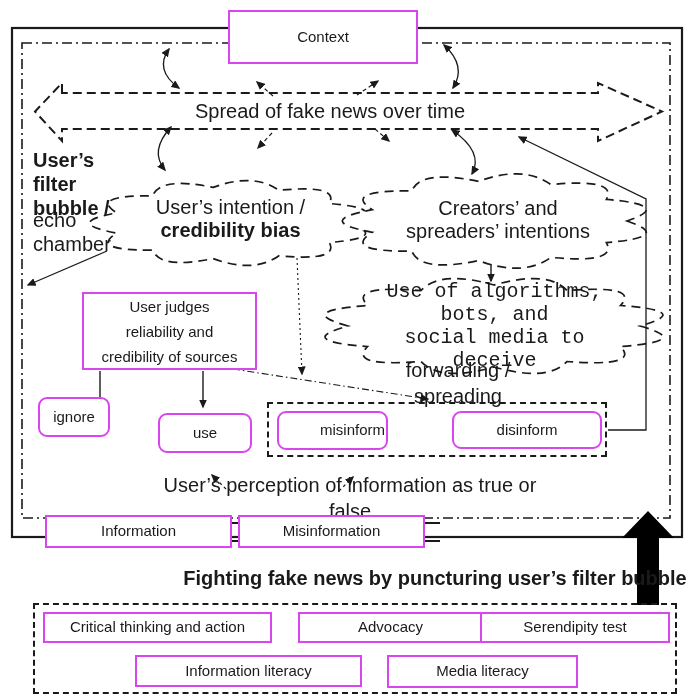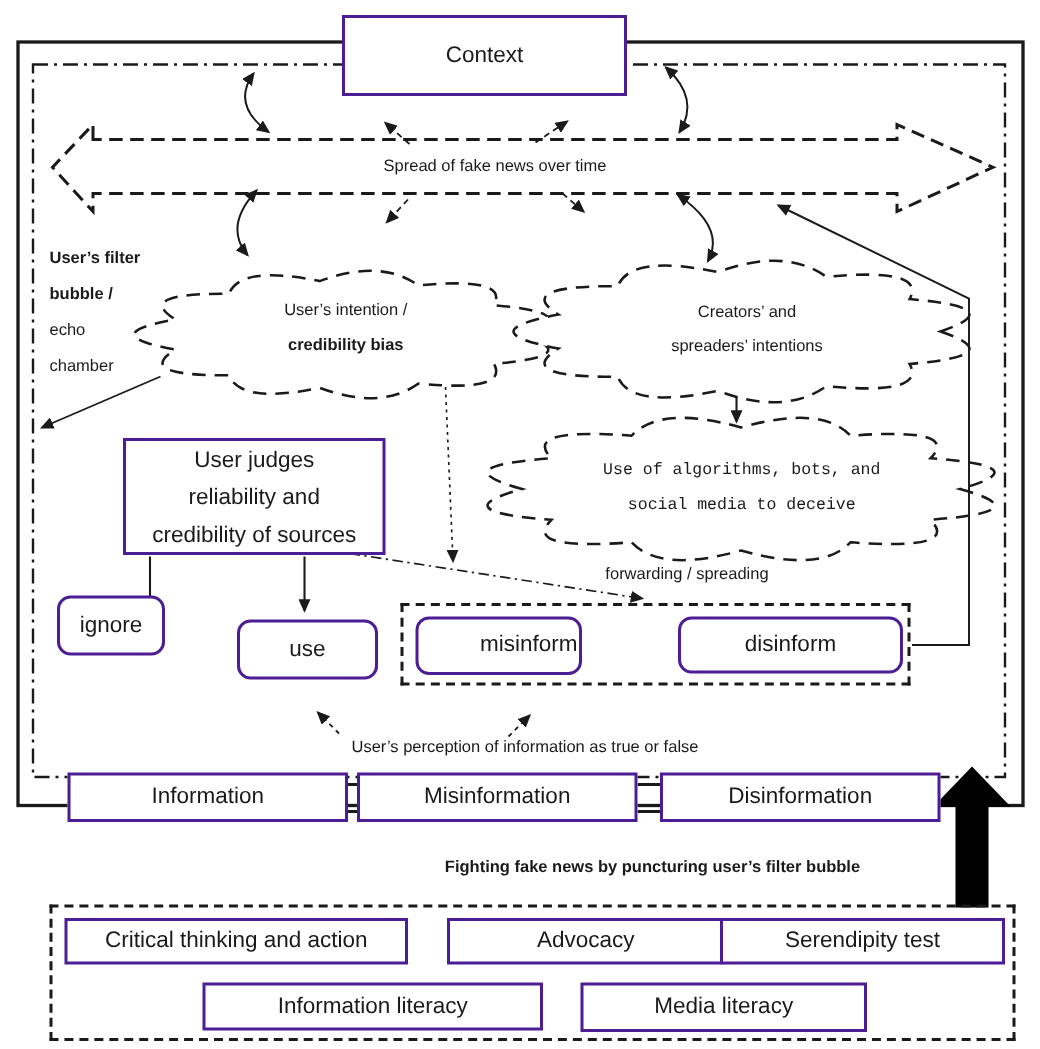--- a/index.html
+++ b/index.html
@@ -3,29 +3,29 @@
 <meta charset="utf-8">
 <style>
   html,body{margin:0;padding:0;background:#fff;}
   #canvas{
     position:relative;width:693px;height:699px;background:#fff;
     font-family:"Liberation Sans", sans-serif;color:#1a1a1a;overflow:hidden;
   }
   #layer{position:absolute;left:0;top:0;}
   .abs{position:absolute;box-sizing:border-box;}
   .box{
-    border:2px solid #4c1d95;background:#fff;
+    border:2px solid #d946ef;background:#fff;
     display:flex;align-items:center;justify-content:center;
     text-align:center;font-size:15px;line-height:1.25;
   }
   .rounded{border-radius:9px;}
   .dashedbox{border:2px dashed #1a1a1a;background:transparent;}
   .lbl{
     display:flex;align-items:center;justify-content:center;
-    text-align:center;font-size:11px;line-height:1.3;
+    text-align:center;font-size:20px;line-height:1.3;
   }
   .ml{white-space:pre-line;}
   .bold{font-weight:bold;}
   .left{justify-content:flex-start;text-align:left;}
 </style>
 </head>
 <body>
 
 <div id="canvas">
 
@@ -107,21 +107,20 @@
   <div class="abs lbl" style="left:363px;top:372px;width:190px;height:22px;">forwarding / spreading</div>
 
   <div class="abs dashedbox" style="left:267px;top:402px;width:340px;height:55px;"></div>
   <div class="abs box rounded" style="left:277px;top:411px;width:111px;height:39px;padding-left:40px;">misinform</div>
   <div class="abs box rounded" style="left:452px;top:411px;width:150px;height:38px;">disinform</div>
 
   <div class="abs lbl" style="left:145px;top:488px;width:410px;height:20px;">User’s perception of information as true or false</div>
 
   <div class="abs box" style="left:45px;top:515px;width:187px;height:33px;">Information</div>
   <div class="abs box" style="left:238px;top:515px;width:187px;height:33px;">Misinformation</div>
-  <div class="abs box" style="left:440px;top:515px;width:187px;height:33px;">Disinformation</div>
 
   <div class="abs lbl bold" style="left:180px;top:567px;width:510px;height:22px;">Fighting fake news by puncturing user’s filter bubble</div>
 
   <div class="abs dashedbox" style="left:33px;top:603px;width:644px;height:91px;"></div>
   <div class="abs box" style="left:43px;top:612px;width:229px;height:31px;">Critical thinking and action</div>
   <div class="abs box" style="left:282px;top:612px;width:185px;height:31px;margin-left:16px;">Advocacy</div>
   <div class="abs box" style="left:480px;top:612px;width:190px;height:31px;">Serendipity test</div>
   <div class="abs box" style="left:135px;top:655px;width:227px;height:32px;">Information literacy</div>
   <div class="abs box" style="left:387px;top:655px;width:191px;height:33px;">Media literacy</div>
 

